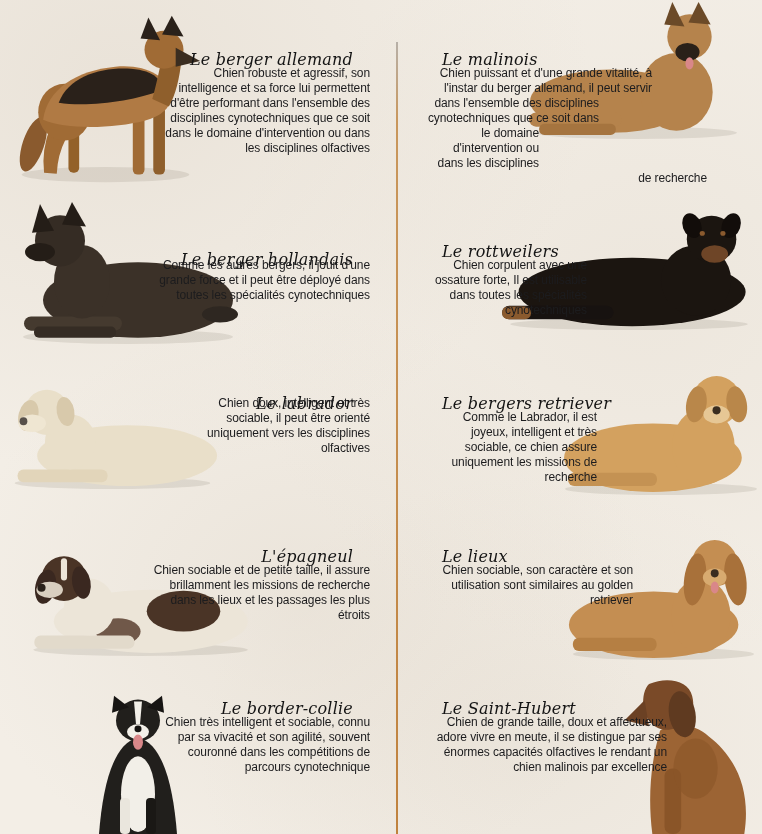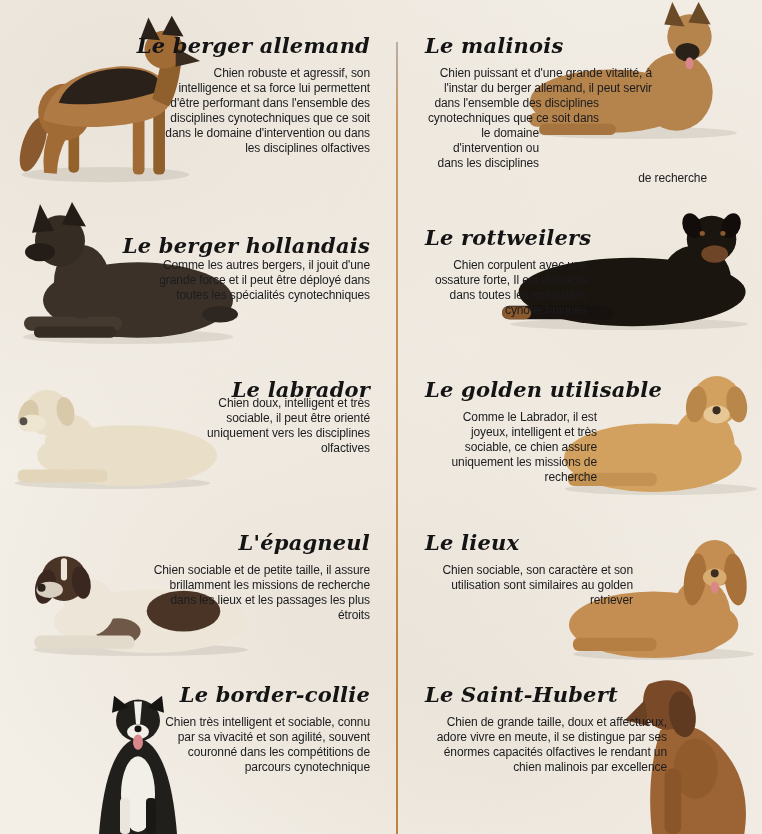--- a/index.html
+++ b/index.html
@@ -20,25 +20,25 @@
       #f3eee6;
   }
   .divider{
     position:absolute;
     left:396px;top:42px;bottom:0;
     width:2px;
     background:linear-gradient(#b7b0a8 0%, #c9975c 10%, #c0823e 100%);
   }
   .title{
     position:absolute;
-    margin:0;
+    margin:17px;
     font-family:"DejaVu Serif","Liberation Serif",serif;
     font-style:italic;
-    font-weight:bold;
-    font-size:21px;
+    font-weight:normal;
+    font-size:16px;
     line-height:1.15;
     color:#141414;
     letter-spacing:0.2px;
     white-space:nowrap;
   }
   .desc{
     position:absolute;
     margin:0;
     font-size:12px;
     line-height:15px;
@@ -205,21 +205,21 @@
         <ellipse cx="92" cy="97" rx="88" ry="34" fill="#d3a15f"></ellipse>
         <rect x="8" y="112" width="88" height="13" rx="6" fill="#c49253"></rect>
         <ellipse cx="142" cy="86" rx="31" ry="38" fill="#d3a15f"></ellipse>
         <circle cx="155" cy="40" r="24" fill="#d3a15f"></circle>
         <ellipse cx="135" cy="44" rx="10" ry="18" fill="#b9874a" transform="rotate(10 135 44)"></ellipse>
         <ellipse cx="175" cy="44" rx="10" ry="18" fill="#b9874a" transform="rotate(-10 175 44)"></ellipse>
         <ellipse cx="155" cy="54" rx="13" ry="9" fill="#e6c795"></ellipse>
         <circle cx="155" cy="50" r="4" fill="#3a2d20"></circle>
       </svg>
     </div>
-    <h2 class="title right-text" style="top:378px">Le golden utilisable</h2>
+    <h2 class="title right-text" style="top:378px">Le bergers retriever</h2>
     <p class="desc right-text" style="top:410px;width:172px">Comme le Labrador, il est joyeux, intelligent et très sociable, ce chien assure uniquement les missions de recherche</p>
   </section>
 
   <section>
     <div class="photo" style="left:565px;top:525px;width:197px;height:136px">
       <svg viewBox="0 0 200 135" preserveAspectRatio="none" aria-hidden="true">
         <ellipse cx="100" cy="128" rx="92" ry="6" fill="rgba(60,45,30,0.10)"></ellipse>
         <ellipse cx="90" cy="99" rx="86" ry="33" fill="#c48e52"></ellipse>
         <rect x="8" y="112" width="85" height="13" rx="6" fill="#b57f43"></rect>
         <ellipse cx="138" cy="90" rx="30" ry="37" fill="#c48e52"></ellipse>

